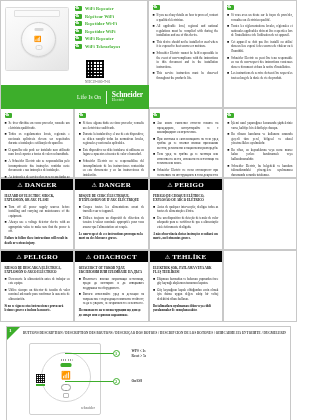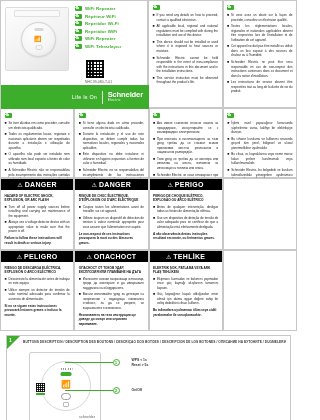--- a/index.html
+++ b/index.html
@@ -3,21 +3,21 @@
 <meta charset="utf-8">
 <style>
   * { box-sizing: border-box; margin: 0; padding: 0; }
   html, body {
     width: 297px; height: 420px;
     background: #ffffff;
     font-family: "Liberation Sans", sans-serif;
     color: #1a1a1a;
     overflow: hidden;
   }
-  .sheet { position: relative; width: 297px; height: 420px; }
+  .sheet { position: relative; width: 297px; height: 420px; font-family: Liberation Serif, serif; }
 
   
   .hero { display: flex; width: 297px; height: 108px; }
   .hero-left {
     width: 148px; height: 108px;
     border: 0.6px solid #c8c8c8;
     position: relative;
     background: #fff;
   }
   .device-photo {

